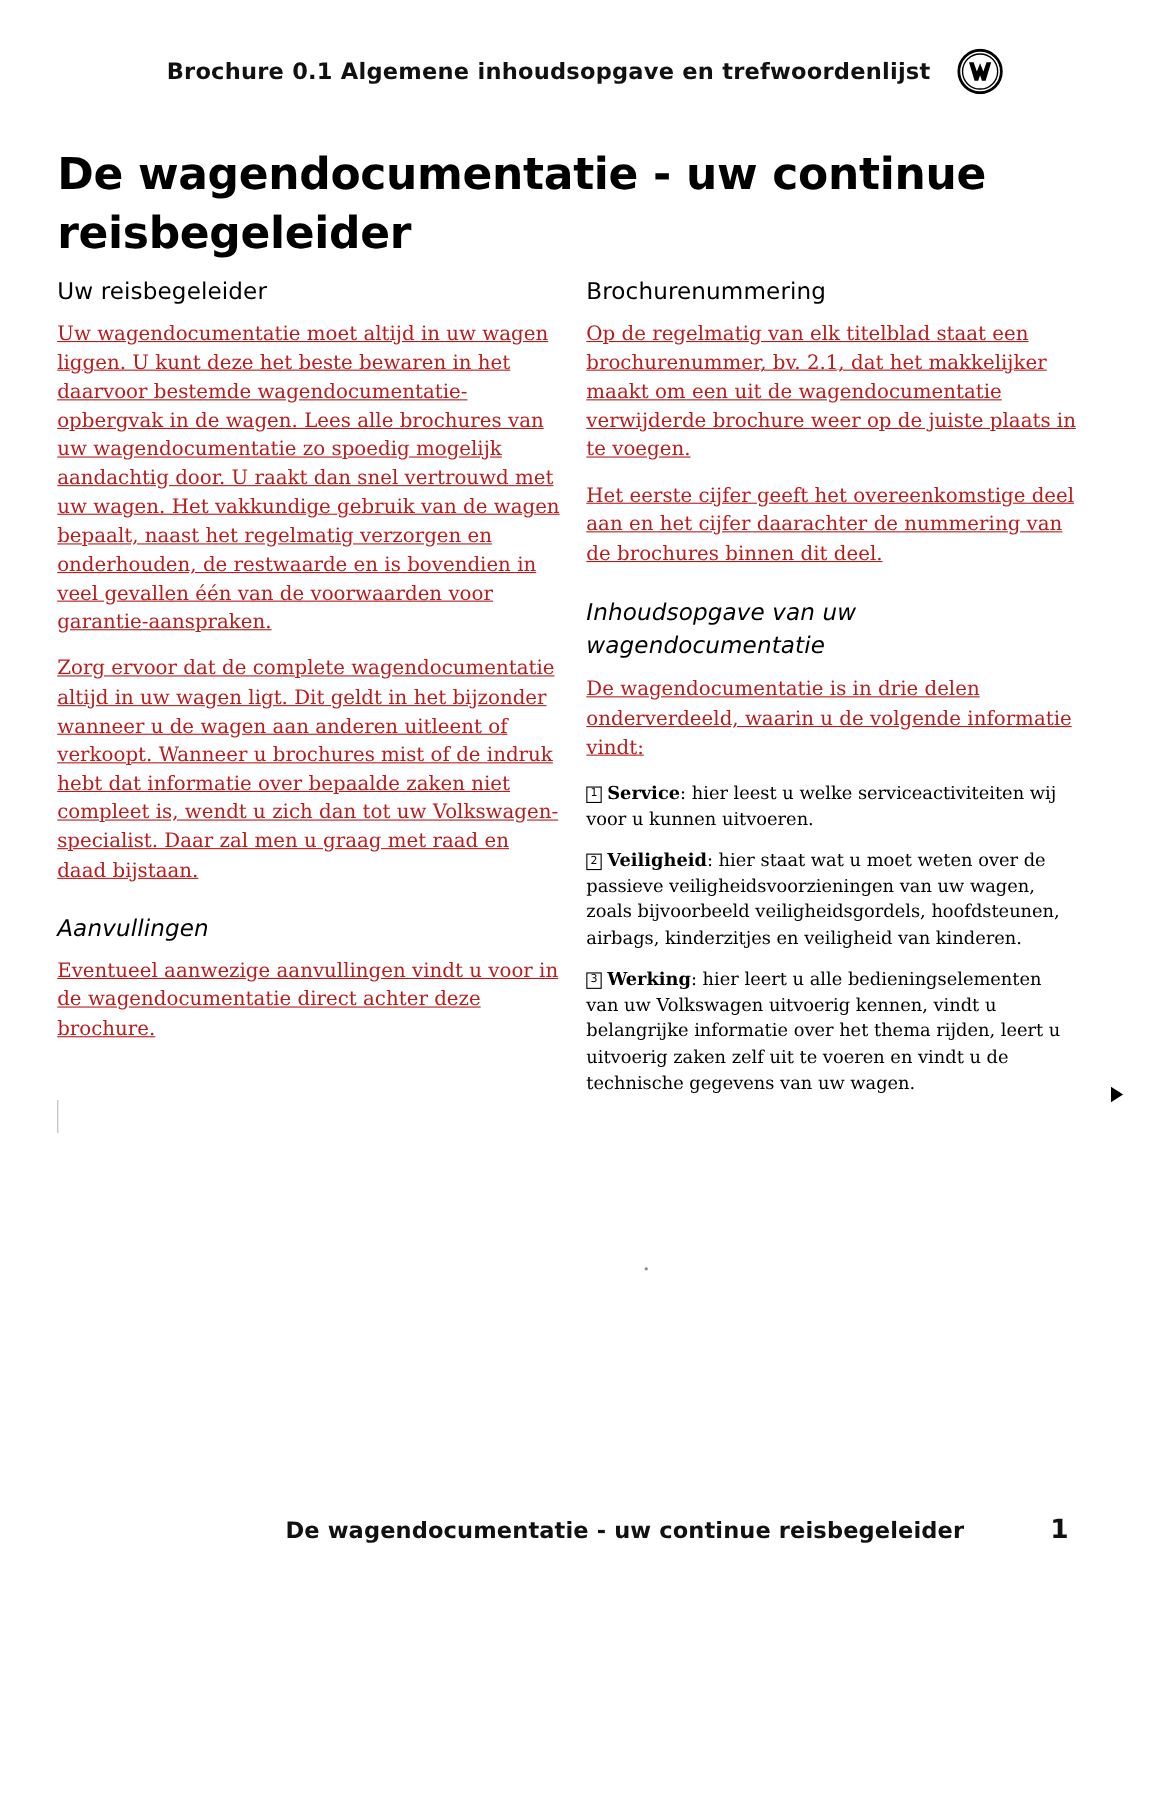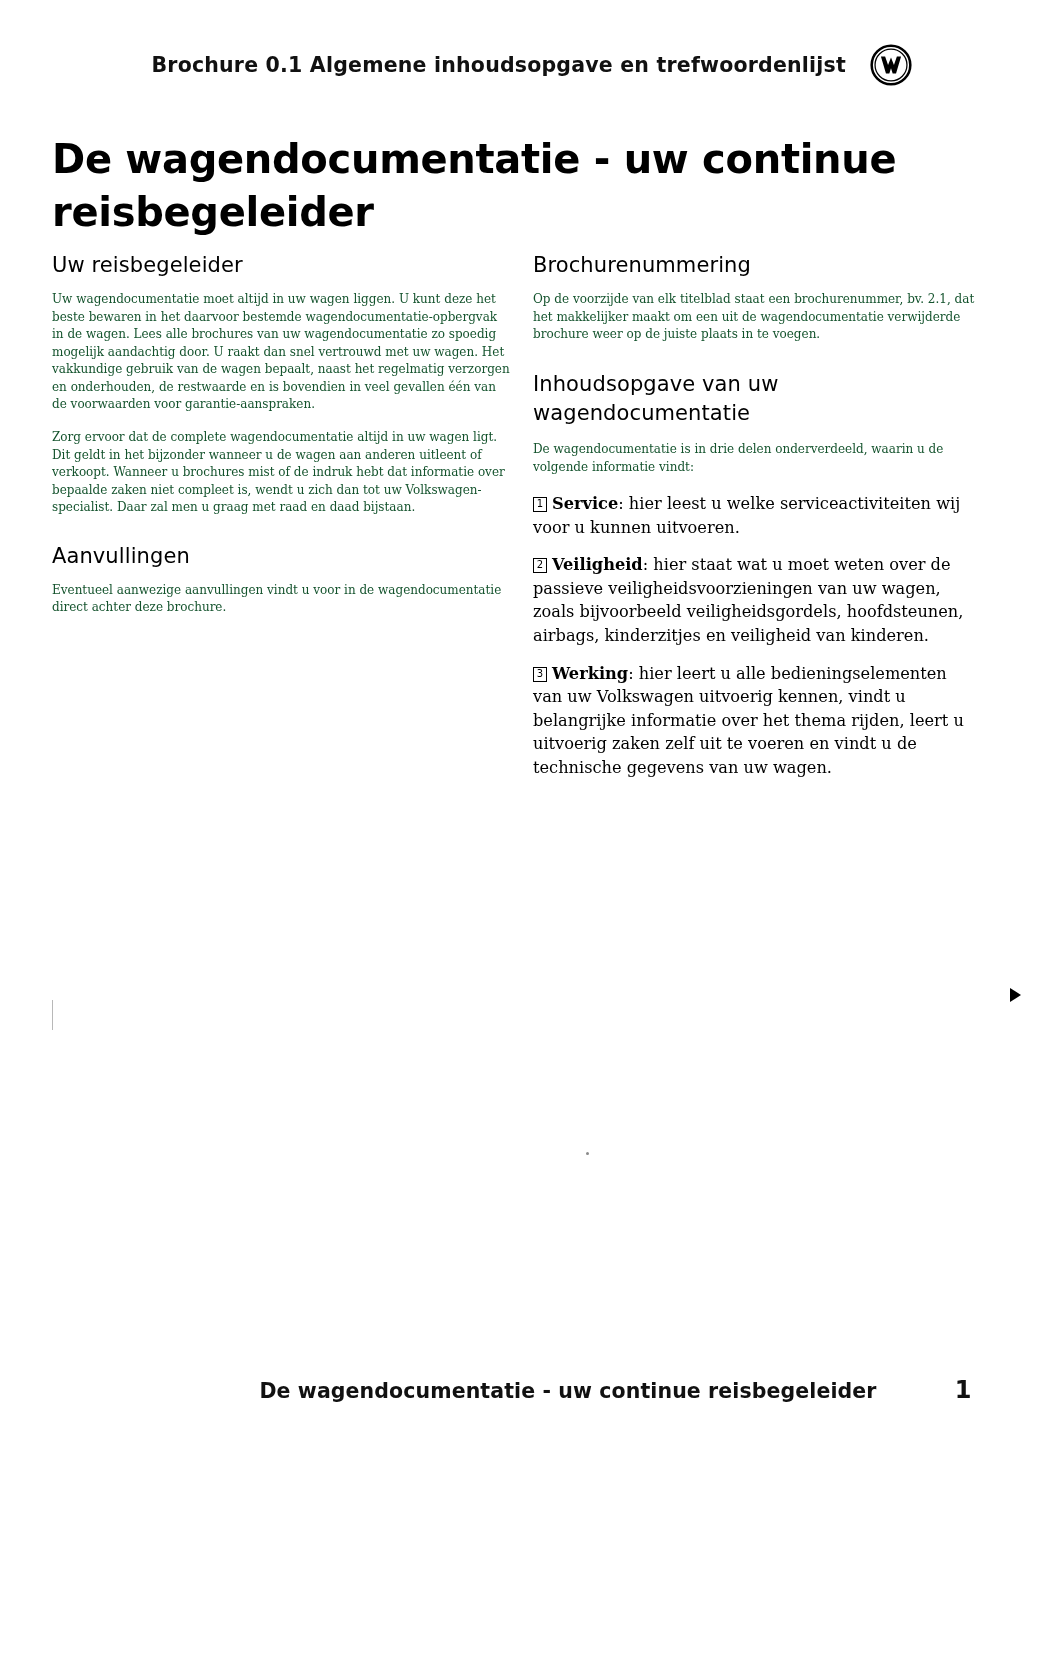--- a/index.html
+++ b/index.html
@@ -87,32 +87,34 @@
     font-family: "DejaVu Sans", sans-serif;
     font-size: 21px;
     font-weight: normal;
     letter-spacing: 0.1px;
     margin: 0 0 12px 0;
     line-height: 1.3;
     color: #000;
   }
   h2.section-head.spaced {
     margin-top: 26px;
+    font-style: italic;
   }
   h2.section-head.two-line {
     line-height: 1.42;
   }
 
   p.body {
     font-family: "DejaVu Serif", serif;
-    font-size: 12px;
+    font-size: 18px;
     line-height: 1.455;
     margin: 0 0 16px 0;
-    color: #14532d;
+    color: #b91c1c;
     text-align: left;
+    text-decoration: underline;
   }
   p.body:last-child { margin-bottom: 16px; }
 
   .item {
     font-family: "DejaVu Serif", serif;
     font-size: 16.2px;
     line-height: 1.455;
     margin: 0 16px 14px 0;
     color: #000;
   }
@@ -216,21 +218,22 @@
       <h2 class="section-head">Uw reisbegeleider</h2>
       <p class="body">Uw wagendocumentatie moet altijd in uw wagen liggen. U kunt deze het beste bewaren in het daarvoor bestemde wagendocumentatie-opbergvak in de wagen. Lees alle brochures van uw wagendocumentatie zo spoedig mogelijk aandachtig door. U raakt dan snel vertrouwd met uw wagen. Het vakkundige gebruik van de wagen bepaalt, naast het regelmatig verzorgen en onderhouden, de restwaarde en is bovendien in veel gevallen één van de voorwaarden voor garantie-aanspraken.</p>
       <p class="body">Zorg ervoor dat de complete wagendocumentatie altijd in uw wagen ligt. Dit geldt in het bijzonder wanneer u de wagen aan anderen uitleent of verkoopt. Wanneer u brochures mist of de indruk hebt dat informatie over bepaalde zaken niet compleet is, wendt u zich dan tot uw Volkswagen-specialist. Daar zal men u graag met raad en daad bijstaan.</p>
 
       <h2 class="section-head spaced">Aanvullingen</h2>
       <p class="body">Eventueel aanwezige aanvullingen vindt u voor in de wagendocumentatie direct achter deze brochure.</p>
     </div>
 
     <div class="col">
       <h2 class="section-head">Brochurenummering</h2>
-      <p class="body">Op de voorzijde van elk titelblad staat een brochurenummer, bv. 2.1, dat het makkelijker maakt om een uit de wagendocumentatie verwijderde brochure weer op de juiste plaats in te voegen.</p>
+      <p class="body">Op de regelmatig van elk titelblad staat een brochurenummer, bv. 2.1, dat het makkelijker maakt om een uit de wagendocumentatie verwijderde brochure weer op de juiste plaats in te voegen.</p>
+      <p class="body">Het eerste cijfer geeft het overeenkomstige deel aan en het cijfer daarachter de nummering van de brochures binnen dit deel.</p>
 
       <h2 class="section-head two-line spaced">Inhoudsopgave van uw wagendocumentatie</h2>
       <p class="body">De wagendocumentatie is in drie delen onderverdeeld, waarin u de volgende informatie vindt:</p>
 
       <p class="item">
         <span class="numbox">1</span><span class="lbl">Service</span><span>: hier leest u welke serviceactiviteiten wij voor u kunnen uitvoeren.</span>
       </p>
 
       <p class="item">
         <span class="numbox">2</span><span class="lbl">Veiligheid</span><span>: hier staat wat u moet weten over de passieve veiligheidsvoorzieningen van uw wagen, zoals bijvoorbeeld veiligheidsgordels, hoofdsteunen, airbags, kinderzitjes en veiligheid van kinderen.</span>

